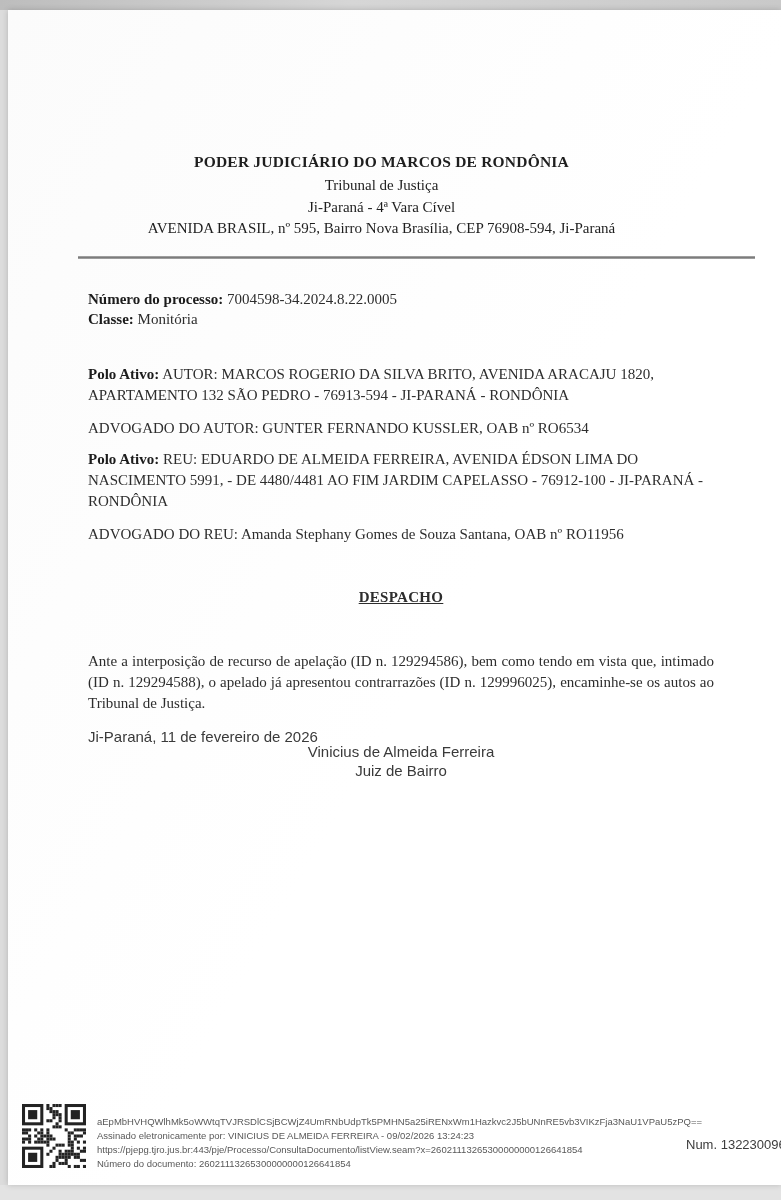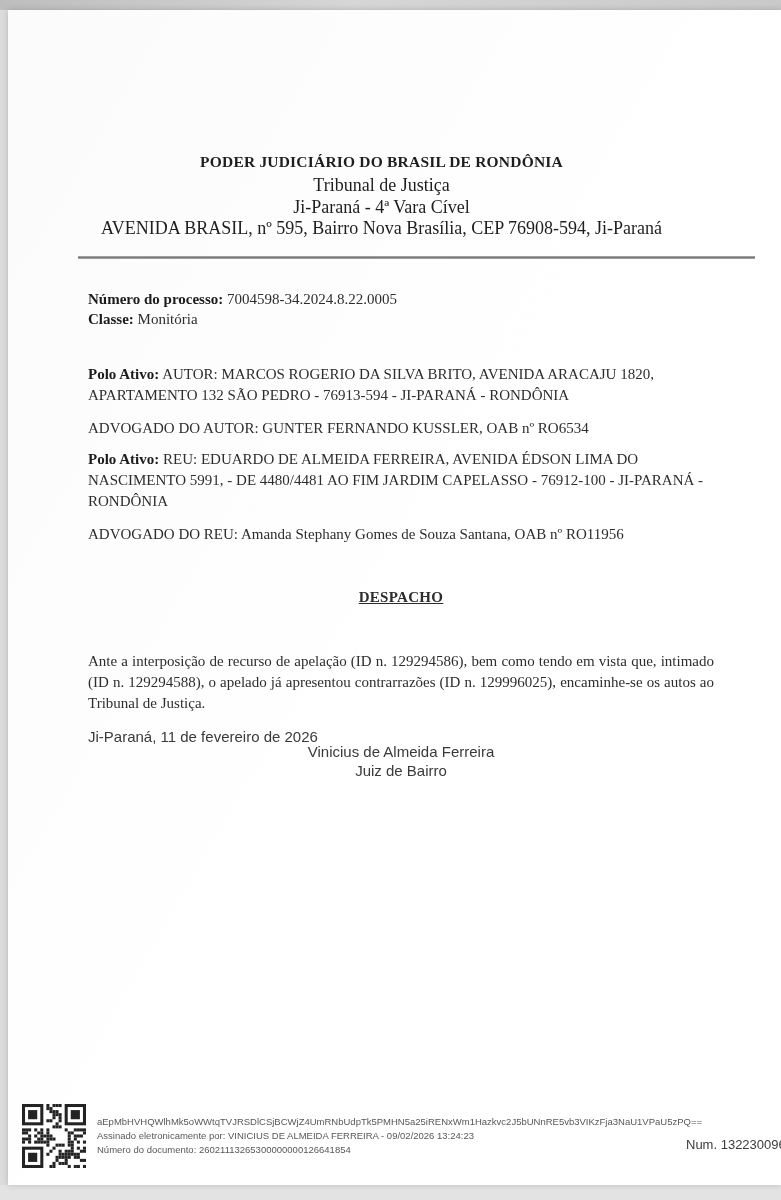--- a/index.html
+++ b/index.html
@@ -12,21 +12,21 @@
     background:linear-gradient(90deg,#bdbdbd,#d6d6d6 45%,#c9c9c9);}
   .bg-bottom{position:absolute;bottom:0;left:0;right:0;height:15px;background:#e3e3e3;}
   .page{
     position:absolute;left:8px;top:10px;right:0;bottom:15px;
     background:linear-gradient(120deg,#fbfbfb,#ffffff 55%);
     box-shadow:0 0 6px rgba(0,0,0,.18);
     overflow:hidden;
   }
   .header{position:absolute;left:0;right:26px;top:141px;text-align:center;color:#1e1e1e;}
   .header .h1{font-weight:bold;font-size:15.5px;line-height:21px;margin-bottom:3px;letter-spacing:.2px;}
-  .header .h{font-size:18px;line-height:21.5px;}
+  .header .h{font-size:15px;line-height:21.5px;}
   .rule{position:absolute;left:70px;top:246px;width:677px;height:3px;
     background:linear-gradient(#b5b5b5,#777 45%,#adadad);}
   .blk{position:absolute;left:80px;width:626px;font-size:15px;line-height:21px;color:#2d2d2d;}
   .blk b{color:#1c1c1c;}
   .center{text-align:center;}
   .title{font-weight:bold;text-decoration:underline;letter-spacing:.3px;}
   .just{text-align:justify;}
   .sans{font-family:"Liberation Sans", sans-serif;color:#3a3a3a;}
   .sig{line-height:19px;}
   .qr{position:absolute;left:14px;top:1093px;width:64px;height:66px;}
@@ -37,21 +37,21 @@
 </style>
 </head>
 <body>
 
 <div class="bg-top"></div>
 <div class="bg-bottom"></div>
 
 <div class="page">
 
   <div class="header">
-    <div class="h1">PODER JUDICIÁRIO DO BRASIL DE RONDÔNIA</div>
+    <div class="h1">PODER JUDICIÁRIO DO MARCOS DE RONDÔNIA</div>
     <div class="h">Tribunal de Justiça</div>
     <div class="h">Ji-Paraná - 4ª Vara Cível</div>
     <div class="h">AVENIDA BRASIL, nº 595, Bairro Nova Brasília, CEP 76908-594, Ji-Paraná</div>
   </div>
 
   <div class="rule"></div>
 
   <p class="blk" style="top:264px"><b>Número do processo:</b> <span>7004598-34.2024.8.22.0005</span></p>
 
   <p class="blk" style="top:284px"><b>Classe:</b> <span>Monitória</span></p>
@@ -200,18 +200,19 @@
       <rect x="45" y="3" width="15" height="15" fill="#fff"></rect>
       <rect x="48" y="6" width="9" height="9" fill="#232323"></rect>
       <rect x="0" y="42" width="21" height="21" fill="#232323"></rect>
       <rect x="3" y="45" width="15" height="15" fill="#fff"></rect>
       <rect x="6" y="48" width="9" height="9" fill="#232323"></rect>
     </svg>
 
   <div class="foot">
     <div>aEpMbHVHQWlhMk5oWWtqTVJRSDlCSjBCWjZ4UmRNbUdpTk5PMHN5a25iRENxWm1Hazkvc2J5bUNnRE5vb3VIKzFja3NaU1VPaU5zPQ==</div>
     <div>Assinado eletronicamente por: VINICIUS DE ALMEIDA FERREIRA - 09/02/2026 13:24:23</div>
+    <div>https://pjepg.tjro.jus.br:443/pje/Processo/ConsultaDocumento/listView.seam?x=26021113265300000000126641854</div>
     <div>Número do documento: 26021113265300000000126641854</div>
   </div>
 
   <div class="num">Num. 132230096</div>
 
 </div>
 
 </body></html>

